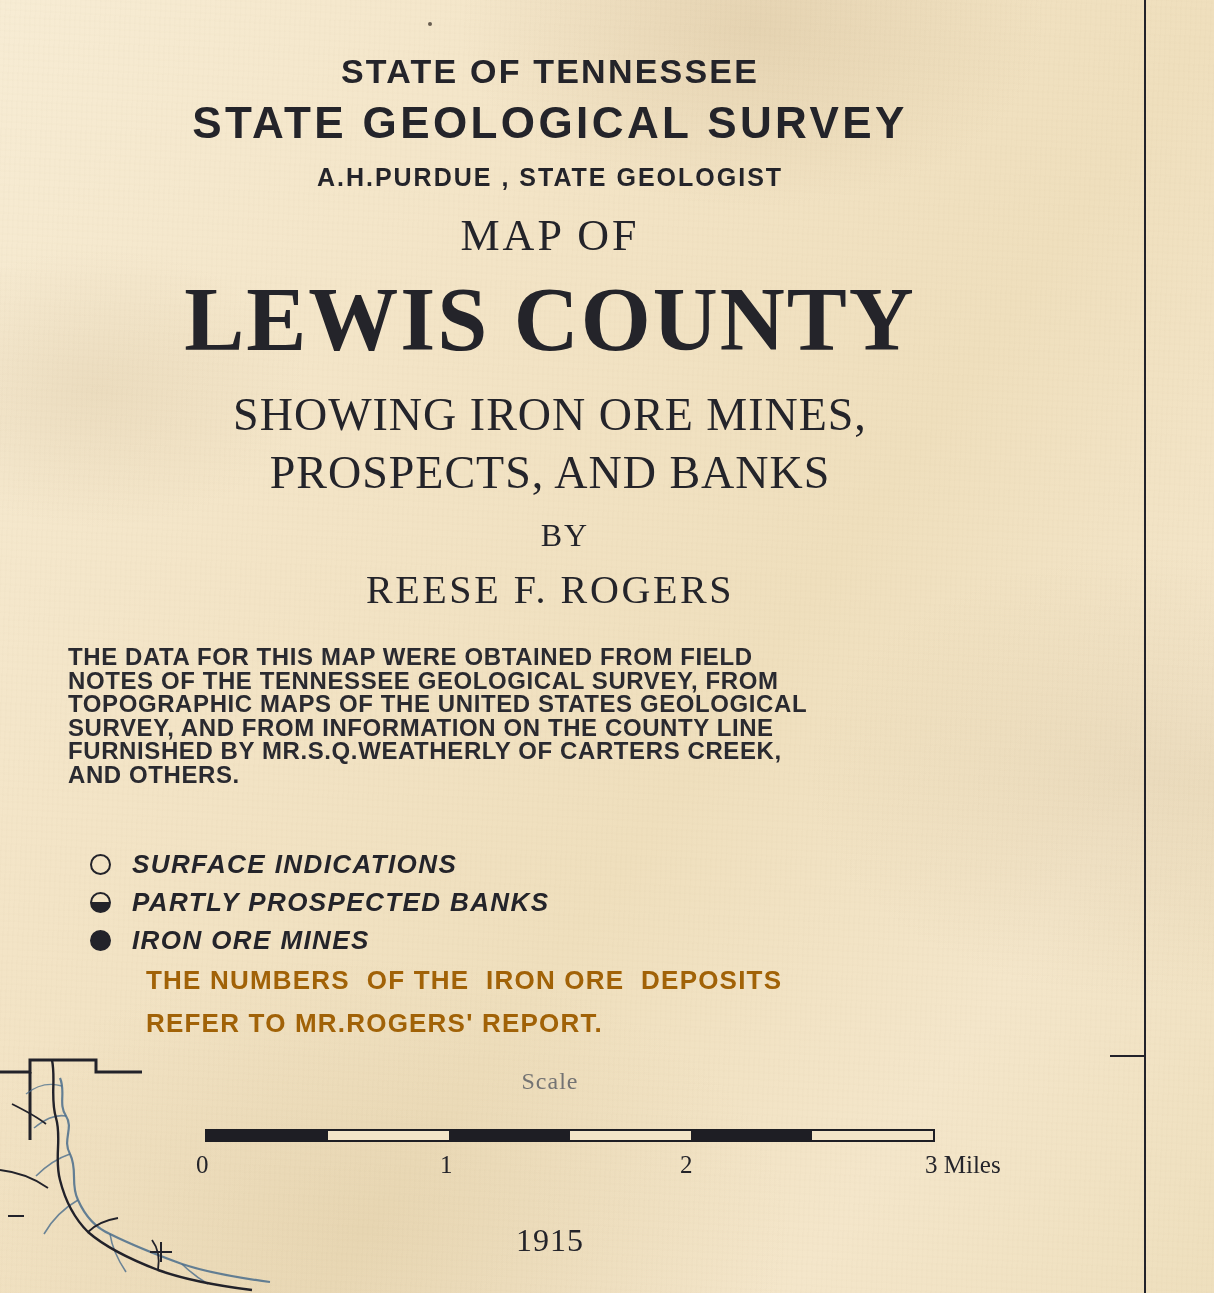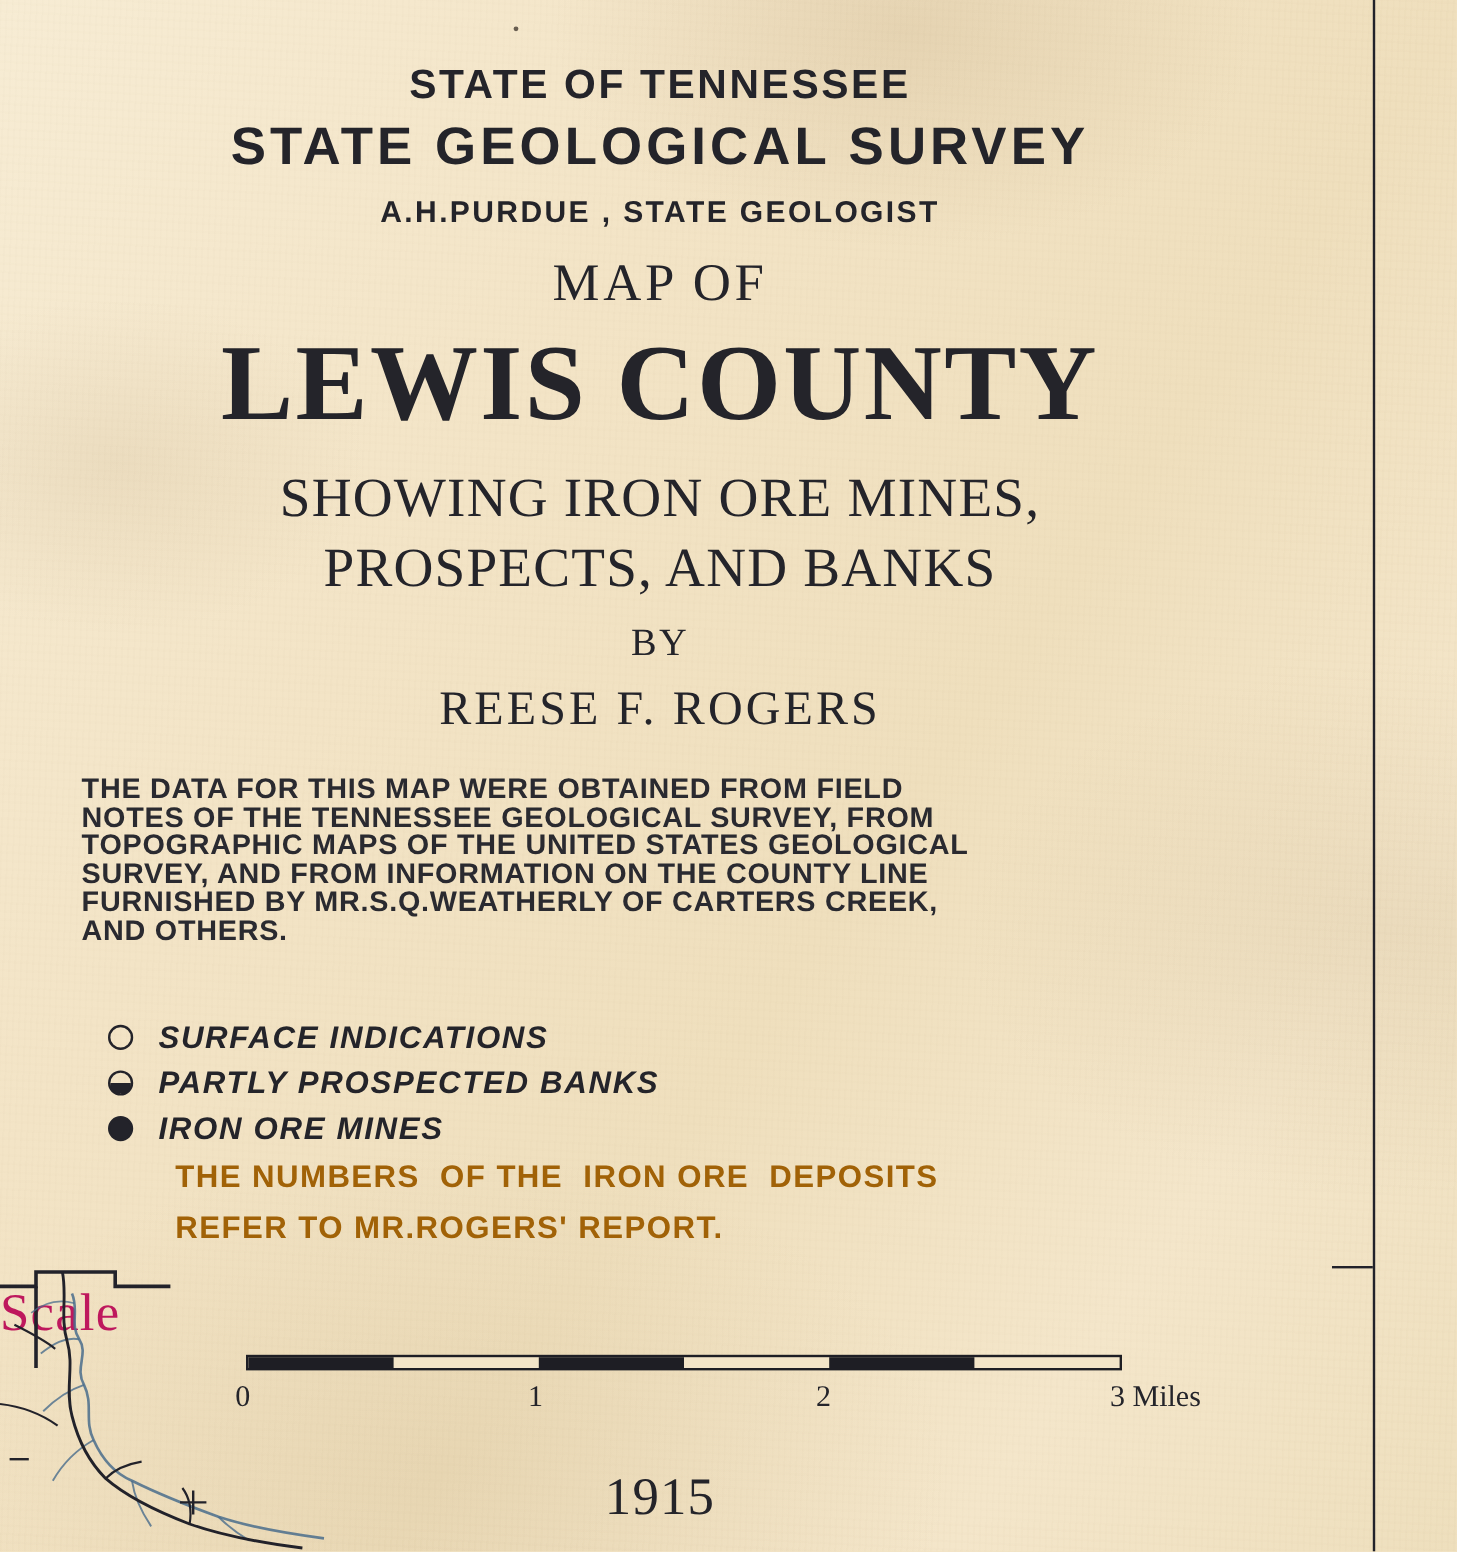--- a/index.html
+++ b/index.html
@@ -95,20 +95,21 @@
     letter-spacing: 1px;
     font-family: "Liberation Serif", serif;
     font-weight: 400;
   }
   .t-by {
     top: 517px;
     font-size: 32px;
     letter-spacing: 2px;
     font-family: "Liberation Serif", serif;
     font-weight: 400;
+    margin-left: 15px;
   }
   .t-author {
     top: 566px;
     font-size: 40px;
     letter-spacing: 2.6px;
     font-family: "Liberation Serif", serif;
     font-weight: 400;
   }
 
   
@@ -175,24 +176,25 @@
     font-weight: 600;
     color: #a16207;
     margin-left: 56px;
     line-height: 43px;
     white-space: pre;
   }
 
   
   #scale-wrap { position: absolute; left: 0; top: 1068px; width: 1100px; }
   .scale-title {
-    font-family: "Liberation Serif", serif;
-    font-size: 44px;
+    text-align: center;
+    font-family: "Liberation Serif", serif;
+    font-size: 24px;
     letter-spacing: 1px;
-    color: #be185d;
+    color: #737373;
   }
   #scale-bar {
     position: absolute;
     left: 205px;
     top: 61px;
     width: 730px;
     height: 13px;
     border: 2px solid #1e1e24;
     box-sizing: border-box;
     background: #f3e5c8;
@@ -204,21 +206,21 @@
   .tick-label {
     position: absolute;
     top: 83px;
     font-family: "Liberation Serif", serif;
     font-size: 25px;
     color: #24242a;
     white-space: pre;
   }
   .t-year {
     top: 1222px;
-    font-size: 44px;
+    font-size: 32px;
     letter-spacing: 1px;
     font-family: "Liberation Serif", serif;
     font-weight: 400;
   }
 
   
   .neat-v {
     position: absolute;
     top: 0;
     bottom: 0;

